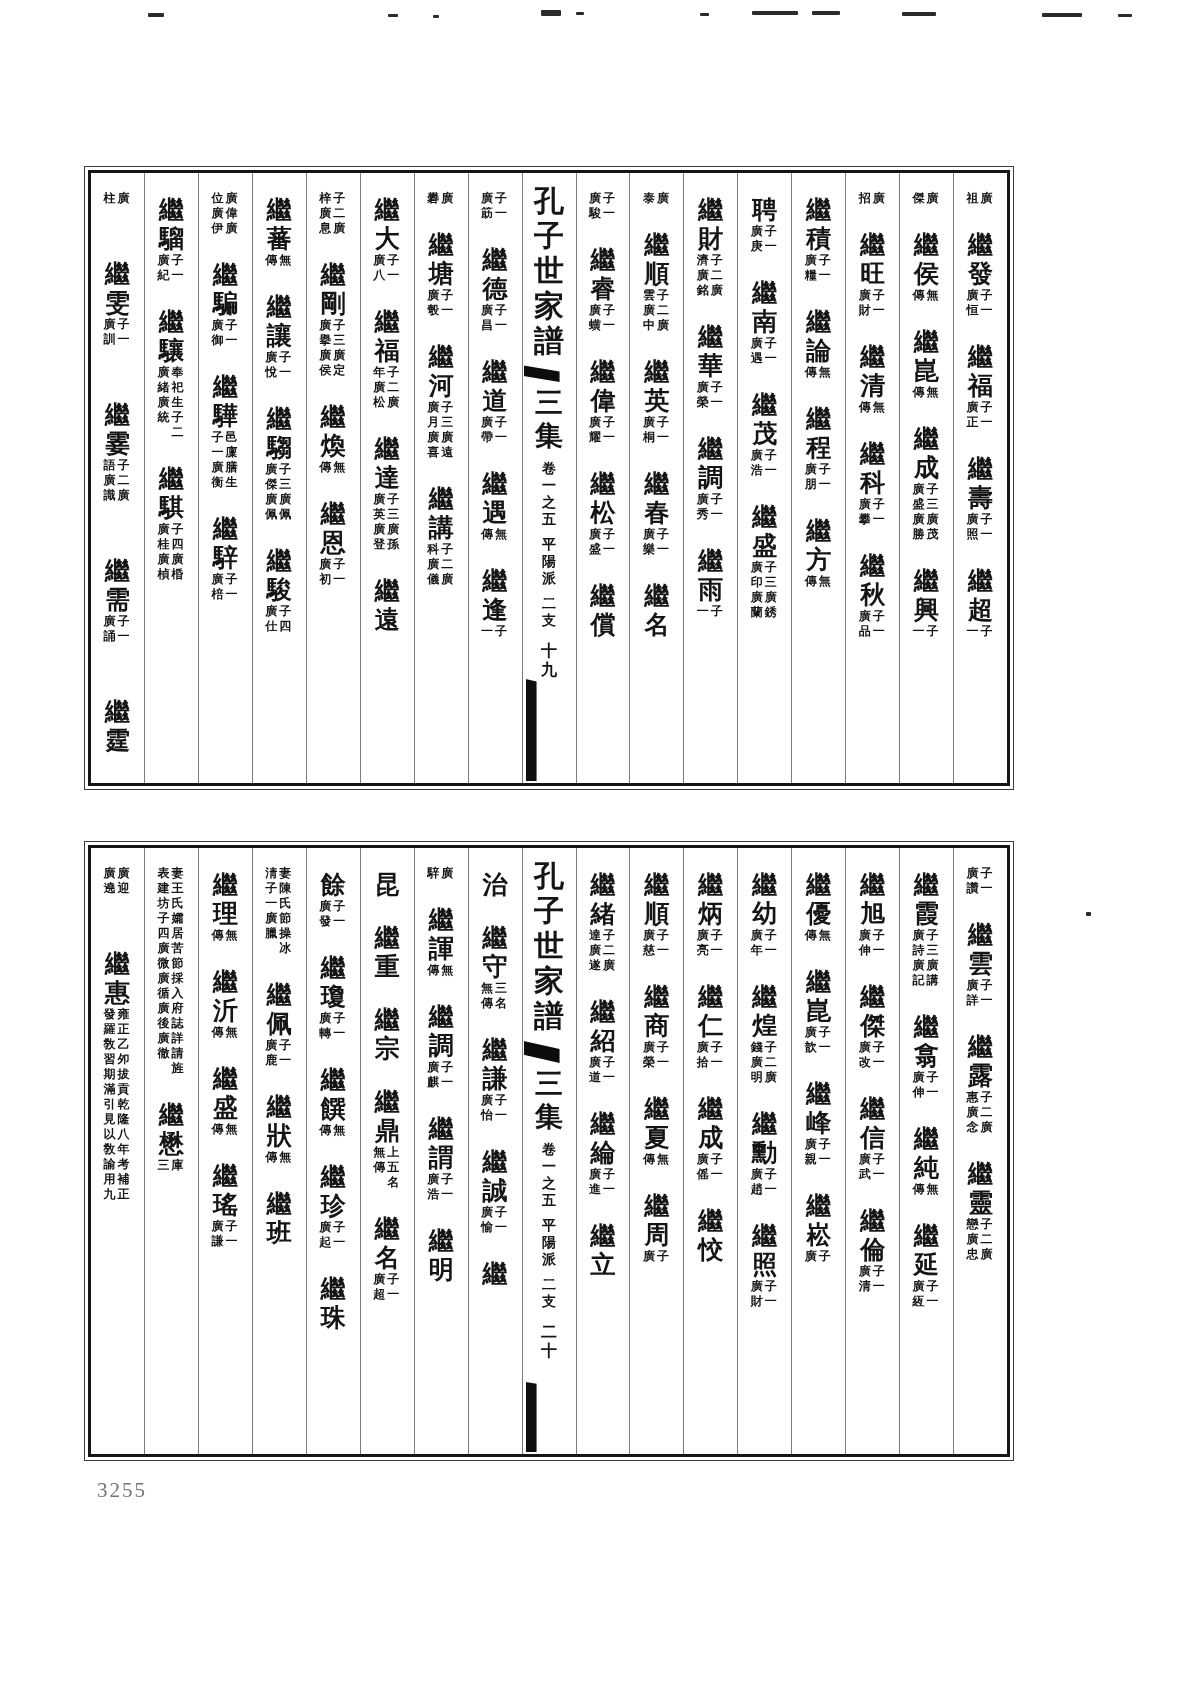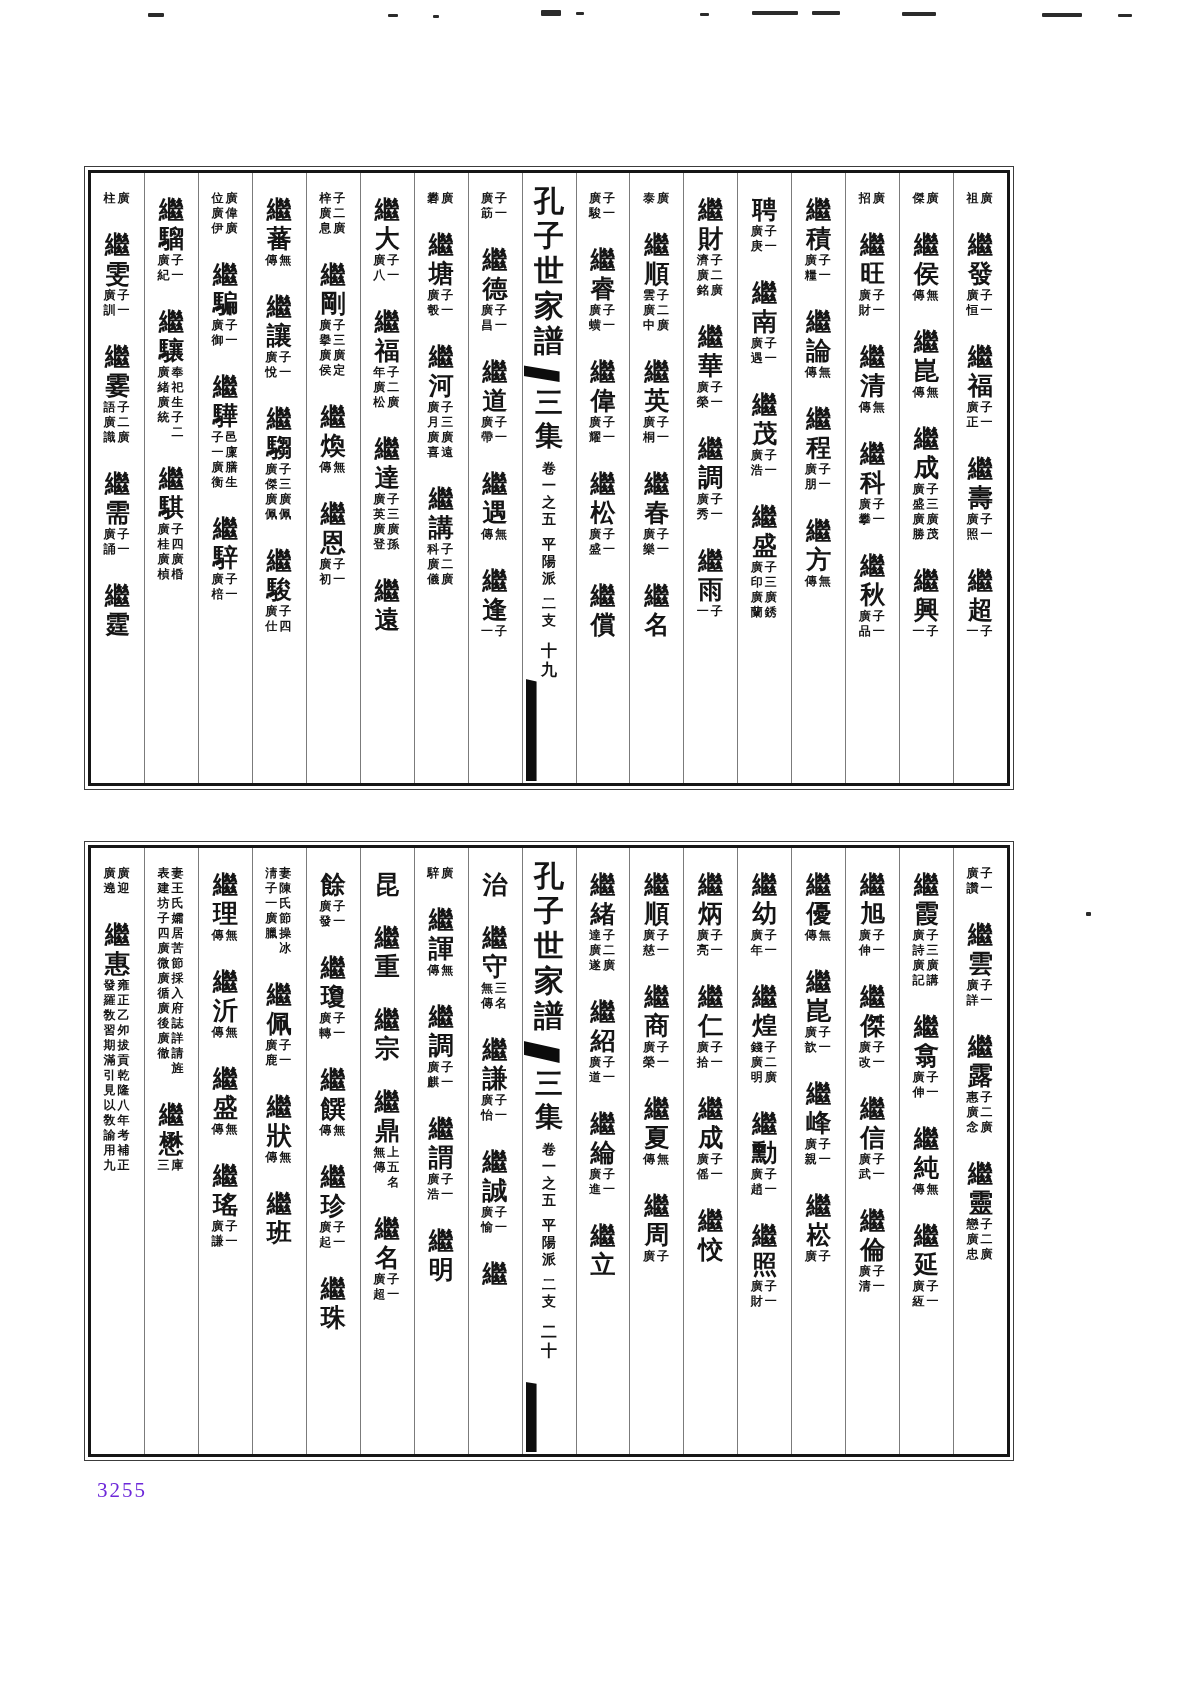--- a/index.html
+++ b/index.html
@@ -13,21 +13,21 @@
     border:3px solid #161616;outline:1px solid #3c3c3c;outline-offset:3px;
     display:flex;flex-direction:row-reverse;box-sizing:border-box;
   }
   #box0{top:170px;height:616px;}
   #box1{top:845px;height:612px;}
   .col{
     flex:1 1 0;min-width:0;border-left:1px solid #7b7b7b;
     display:flex;flex-direction:column;align-items:center;
     padding-top:6px;overflow:hidden;box-sizing:border-box;
   }
-  .col:last-child{border-left:none;}
+  .col:last-child{border-left:none;gap:29px;}
   .bigchar{font-size:25px;line-height:29px;font-weight:700;}
   .hdr{margin-top:12px;display:flex;flex-direction:column;align-items:center;}
   .entry{margin-top:24px;display:flex;flex-direction:column;align-items:center;}
   .col>.entry:first-child{margin-top:16px;}
   .note-row{font-size:12px;line-height:15px;font-weight:700;letter-spacing:2px;width:34px;text-align:center;white-space:nowrap;}
   .note-row.r{text-align:right;padding-right:3px;box-sizing:border-box;}
   
   .title-col{padding-top:10px;}
   .t-main .bigchar{font-size:30px;line-height:35px;}
   .t-part .bigchar{font-size:28px;line-height:33px;}
@@ -35,21 +35,21 @@
     clip-path:polygon(0 8%,100% 42%,100% 100%,0 66%);}
   .t-meta{margin-top:8px;display:flex;flex-direction:column;align-items:center;}
   .t-meta .mchar{font-size:14px;line-height:17px;font-weight:700;}
   .t-meta .mgap{height:8px;}
   .t-folio{margin-top:12px;display:flex;flex-direction:column;align-items:center;}
   .t-folio .mchar{font-size:16px;line-height:19px;font-weight:700;}
   .t-bar{margin-top:auto;margin-bottom:2px;align-self:flex-start;margin-left:3px;width:11px;background:#0e0e0e;
     clip-path:polygon(0 0,100% 2.5%,100% 100%,0 100%);}
   #box0 .t-bar{height:136px;}
   #box1 .t-bar{height:70px;}
-  #page-number{position:absolute;left:97px;top:1478px;font-size:21px;letter-spacing:2px;color:#6d28d9;}
+  #page-number{position:absolute;left:97px;top:1478px;font-size:21px;letter-spacing:2px;color:#737373;}
 </style>
 </head>
 <body>
 
 <div class="scan-noise" style="left:148px;top:13px;width:16px;height:4px;"></div>
 <div class="scan-noise" style="left:388px;top:14px;width:10px;height:3px;"></div>
 <div class="scan-noise" style="left:433px;top:15px;width:6px;height:3px;"></div>
 <div class="scan-noise" style="left:541px;top:10px;width:20px;height:6px;"></div>
 <div class="scan-noise" style="left:576px;top:12px;width:8px;height:3px;"></div>
 <div class="scan-noise" style="left:700px;top:13px;width:9px;height:3px;"></div>

